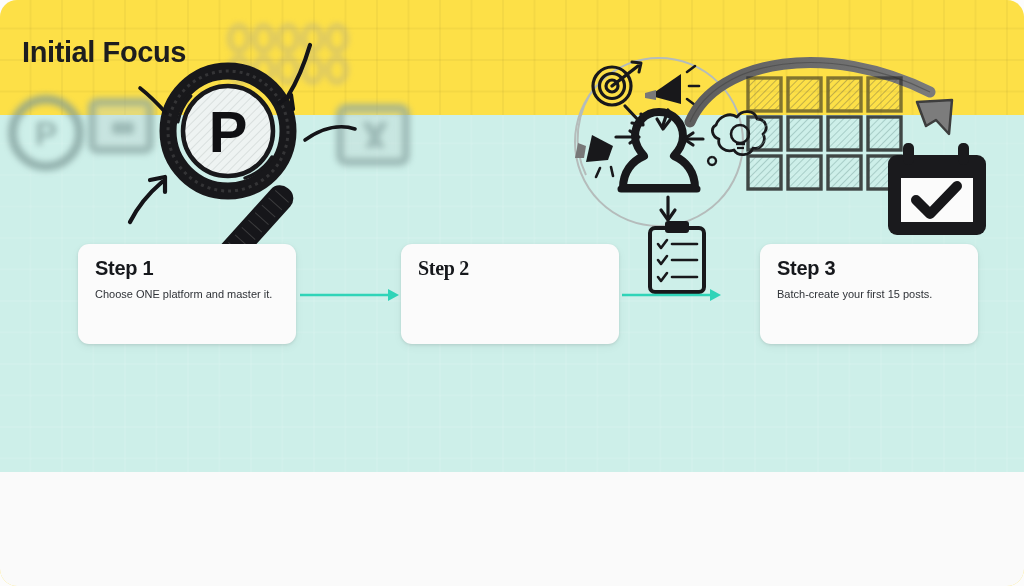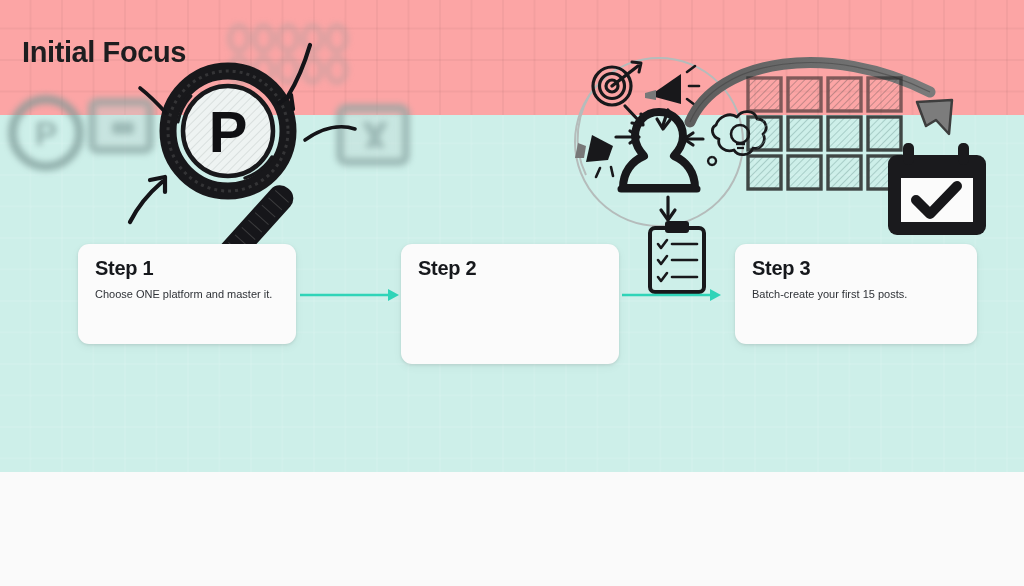--- a/index.html
+++ b/index.html
@@ -6,22 +6,23 @@
   html, body { width:1024px; height:586px; overflow:hidden; }
   body {
     font-family: "Liberation Sans", sans-serif;
     background:#fcfcfc;
     position:relative;
   }
 
   
   #canvas {
     position:absolute; left:0; top:0; width:1024px; height:586px;
-    background:#fca5a5;
+    background:#fde047;
     overflow:hidden;
+    border-radius:17px;
   }
 
   
   .grid-bg {
     position:absolute; left:0; top:0; width:1024px; height:586px;
     background-image:
       linear-gradient(to right, rgba(0,0,0,0.035) 1.5px, transparent 1.5px),
       linear-gradient(to bottom, rgba(0,0,0,0.035) 1.5px, transparent 1.5px);
     background-size:31.5px 31.5px;
     background-position:-2px -4px;
@@ -101,22 +102,22 @@
 
   
   .card {
     position:absolute;
     background:#fbfbfb;
     border-radius:11px;
     box-shadow:0 1px 3px rgba(0,0,0,.10), 0 3px 10px rgba(0,0,0,.05);
     padding:14px 18px 16px 17px;
   }
   .card-1 { left:78px;  top:244px; width:218px; height:100px; }
-  .card-2 { left:401px; top:244px; width:218px; height:120px; }
-  .card-3 { left:735px; top:244px; width:242px; height:100px; }
+  .card-2 { left:401px; top:244px; width:218px; height:100px;font-family:Liberation Serif, serif; }
+  .card-3 { left:760px; top:244px; width:218px; height:100px; }
 
   .card h3 {
     font-size:20px; font-weight:700; color:#16181c;
     letter-spacing:-0.3px; line-height:1.0; margin-bottom:9px;
   }
   .card p {
     font-size:11px; line-height:1.45; color:#2f3237; font-weight:400;
   }
 </style>
 </head>

